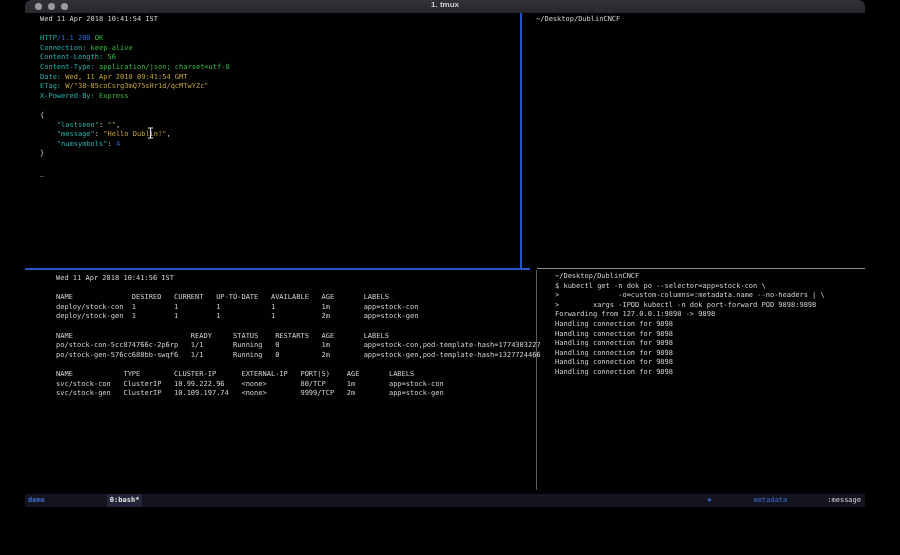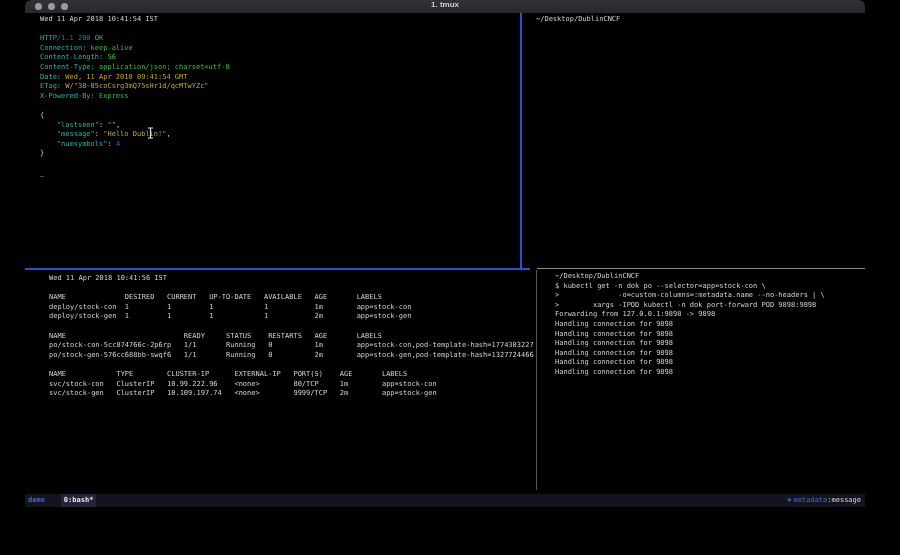--- a/index.html
+++ b/index.html
@@ -22,37 +22,37 @@
     font:bold 8px "Liberation Sans", sans-serif; color:#cfcfd2;
   }
 
   .pane {
     position:absolute; overflow:hidden; white-space:pre;
     font:7px/9.6px "DejaVu Sans Mono", monospace; color:#d2d2d2;
   }
   .tline { white-space:pre; height:9.6px;margin-left:12px; }
   #pane-tl { left:0;   top:13px;  width:495px; height:255px; padding:2px 0 0 3px; }
   #pane-tr { left:497px; top:13px; right:0;    height:255px; padding:2px 0 0 2px; }
-  #pane-bl { left:9px;   top:270px; width:511px; height:220px; padding:4px 0 0 3px; }
+  #pane-bl { left:16px;   top:270px; width:511px; height:220px; padding:4px 0 0 3px; }
   #pane-br { left:513px; top:270px; right:0;   height:220px; padding:2px 0 0 5px; }
 
   .vdiv, .hdiv { position:absolute; }
   #vdiv-top    { left:495px; top:13px;  width:2px;  height:255px; }
   #hdiv-blue   { left:0;     top:268px; width:505px; height:2px; }
   #hdiv-gray   { left:512px; top:268px; right:0;    height:1px; background:#8a8a8a; }
   #vdiv-bottom { left:511px; top:270px; width:1px;  height:220px; background:#5a5a5a; }
 
   .statusbar {
     position:absolute; left:0; right:0; top:494px; height:13px;
     background:#14141f; display:flex; align-items:center;
     font:7px/13px "DejaVu Sans Mono", monospace; color:#d2d2d2;
-    padding:0 4px 0 3px; white-space:pre;
+    padding:0 4px 0 3px; white-space:pre;gap:40px;
   }
   .session { font-weight:bold; }
-  .wintab  { color:#e8e8e8; font-weight:bold; background:#23233a; padding:0 3px; margin-left:16px; border-radius:1px; }
+  .wintab  { color:#e8e8e8; font-weight:bold; background:#23233a; padding:0 3px; margin-left:22px; border-radius:1px; }
   .spacer  { flex:1; }
   .helm    { font-weight:bold; margin-right:2px; }
   .ns      { color:#d8d8d8; }
 
   .mouse-cursor { position:absolute; left:122px; top:125px; width:8px; height:12px; }
 </style>
 </head>
 <body>
 
 <div class="screen">

